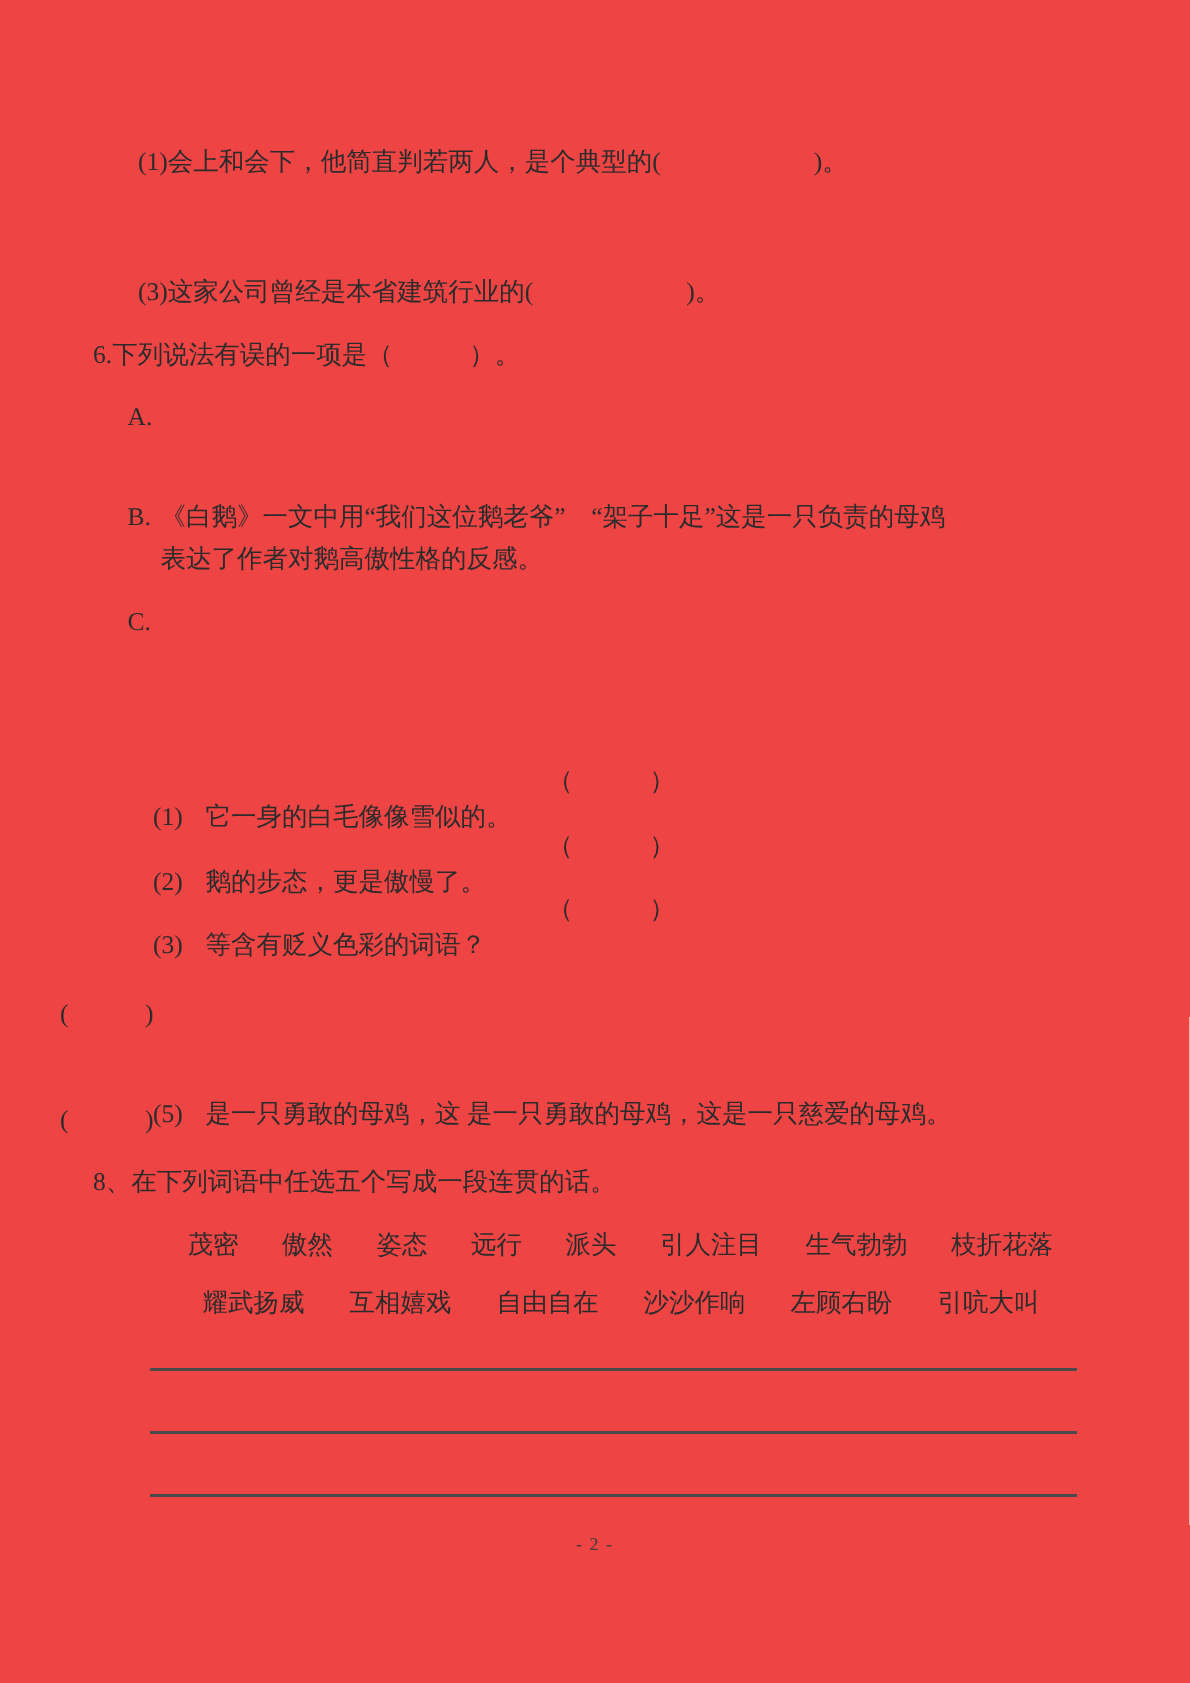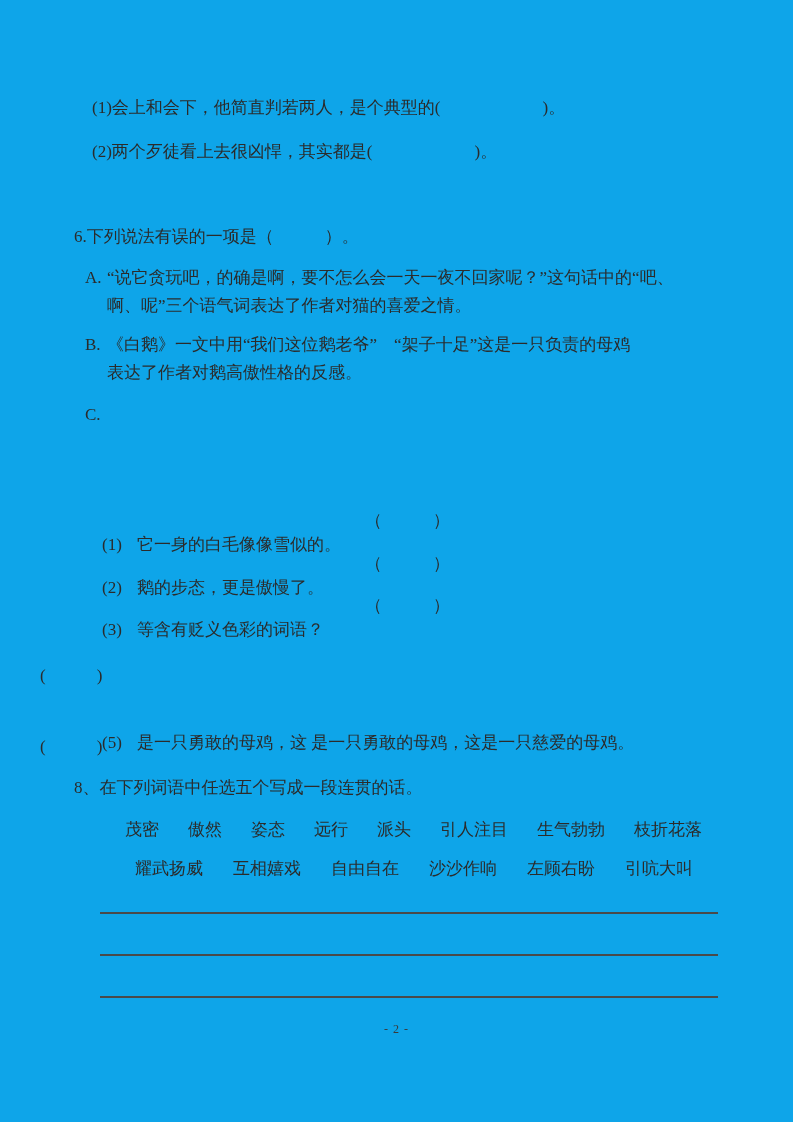--- a/index.html
+++ b/index.html
@@ -1,28 +1,28 @@
 <!DOCTYPE html>
 <html><head>
 <meta charset="utf-8">
 <style>
   html, body { margin: 0; padding: 0; background: #ffffff; }
   .page {
     position: relative;
     width: 793px;
     height: 1122px;
-    background: #0ea5e9;
+    background: #ef4444;
     font-family: "Liberation Serif", "DejaVu Serif", serif;
     font-size: 17px;
     color: #2b2b2b;
     overflow: hidden;
   }
   .line { position: absolute; white-space: pre-wrap; line-height: 24px; }
   .q5-item { left: 92px; }
-  .q-title { left: 74px; }
+  .q-title { left: 62px; }
   .option {
     position: absolute;
     left: 85px;
     width: 655px;
     display: flex;
     line-height: 28px;
   }
   .opt-label { flex: none; width: 22px; }
   .opt-text { white-space: pre-wrap; }
   .q7-item {
@@ -54,28 +54,26 @@
     color: #3a3a3a;
     letter-spacing: 1px;
   }
 </style>
 </head>
 <body>
 
 <div class="page">
 
   <div class="line q5-item" style="top:96px">(1)会上和会下，他简直判若两人，是个典型的(　　　　　　)。</div>
-  <div class="line q5-item" style="top:140px">(2)两个歹徒看上去很凶悍，其实都是(　　　　　　)。</div>
+  <div class="line q5-item" style="top:183px">(3)这家公司曾经是本省建筑行业的(　　　　　　)。</div>
 
   <div class="line q-title" style="top:225px">6.下列说法有误的一项是（　　　）。</div>
 
   <div class="option" style="top:264px">
     <span class="opt-label">A.</span>
-    <span class="opt-text">“说它贪玩吧，的确是啊，要不怎么会一天一夜不回家呢？”这句话中的“吧、
-啊、呢”三个语气词表达了作者对猫的喜爱之情。</span>
   </div>
 
   <div class="option" style="top:331px">
     <span class="opt-label">B.</span>
     <span class="opt-text">《白鹅》一文中用“我们这位鹅老爷”　“架子十足”这是一只负责的母鸡
 表达了作者对鹅高傲性格的反感。</span>
   </div>
 
   <div class="option" style="top:401px">
     <span class="opt-label">C.</span>

